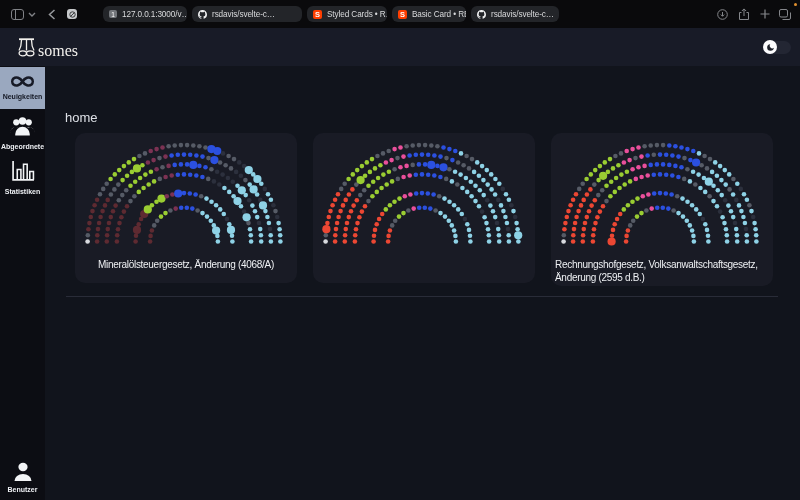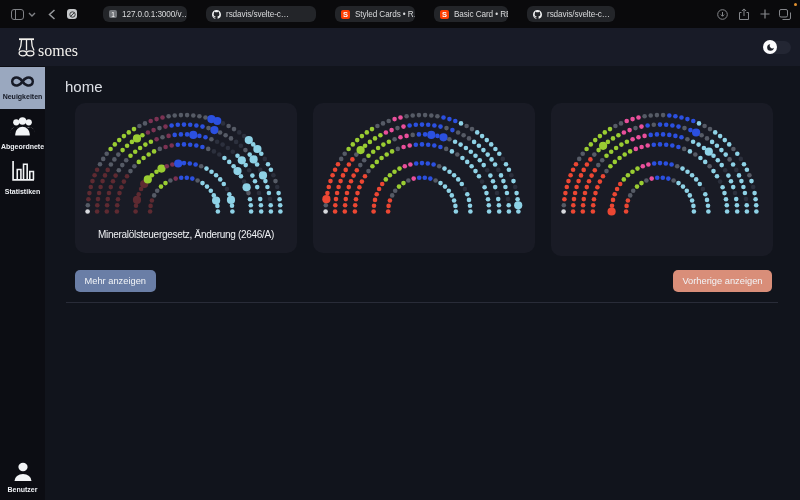--- a/index.html
+++ b/index.html
@@ -1,30 +1,30 @@
 <!DOCTYPE html>
 <html><head><meta charset="utf-8"><style>
 *{margin:0;padding:0;box-sizing:border-box}
 html,body{width:800px;height:500px;overflow:hidden;background:#11141c;
   font-family:"Liberation Sans",sans-serif;}
 .chrome{height:28px;background:#0a0a0c;display:flex;align-items:center;position:relative}
 .tab{height:16px;border-radius:6px;display:flex;align-items:center;font-size:8.2px;letter-spacing:-0.1px;
-  color:#d9dadc;background:#232529;padding:0 6px;white-space:nowrap;overflow:hidden;margin-right:19px;flex:none}
+  color:#d9dadc;background:#232529;padding:0 6px;white-space:nowrap;overflow:hidden;margin-right:5px;flex:none}
 .tab .fav{margin-right:5px;flex:none;display:flex;align-items:center}
 .hdr{height:38px;background:#181b27;display:flex;align-items:center;padding:0 9px 0 18px}
 .logo{display:flex;align-items:center;gap:3px}
 .logo span{font-family:"Liberation Serif",serif;font-size:16px;color:#f3f1ed}
 .main{display:flex;height:434px}
 .side{width:45px;background:#0c0d13;position:relative;flex:none}
 .tile{width:45px;padding-top:6px;text-align:center}
 .tile .lbl{font-size:7px;font-weight:bold;color:#eef0f4;margin-top:1px}
 .tile.act{background:#9aa8bf;height:42px;margin-top:1px;padding-top:7px}
 .tile.act .lbl{color:#141824}
 .content{flex:1;background:#11141c;padding:12px 22px 0 20px}
-.home{font-size:15px;color:#dde0e6;}
+.home{font-size:13px;color:#dde0e6;margin-top:32px;}
 .cards{display:flex;gap:16px;margin:8px 0 0 10px;align-items:flex-start}
 .card{width:222px;background:#191b25;border-radius:10px;padding:8px;flex:none;height:150px;overflow:hidden}
 .cap{font-size:10px;letter-spacing:-0.3px;line-height:13px;color:#eef0f3;text-align:center;margin-top:0px}
 .btnrow{display:flex;margin:14px 0 0 10px;width:697px}
 .btn{font-size:9.3px;color:#f2f4f7;border-radius:5px;height:22px;display:flex;
   align-items:center;padding:0 9.5px}
 .hr{height:1px;background:#292c38;margin:10px 0 0 1px;width:712px}
 </style></head>
 <body>
 <div class="chrome">
@@ -386,21 +386,21 @@
             <circle cx="167.8" cy="94.3" r="2.3" fill="#8ed2e6"></circle>
             <circle cx="177.9" cy="94.3" r="2.3" fill="#8ed2e6"></circle>
             <circle cx="187.7" cy="94.3" r="2.3" fill="#8ed2e6"></circle>
             <circle cx="197.2" cy="94.3" r="2.3" fill="#8ed2e6"></circle>
             <circle cx="178.2" cy="100.5" r="2.3" fill="#8ed2e6"></circle>
             <circle cx="197.4" cy="100.5" r="2.3" fill="#8ed2e6"></circle>
             <circle cx="187.9" cy="100.5" r="2.3" fill="#8ed2e6"></circle>
             <circle cx="168.1" cy="100.5" r="2.3" fill="#8ed2e6"></circle>
             <circle cx="149.4" cy="100.5" r="2.3" fill="#8ed2e6"></circle>
             <circle cx="134.9" cy="100.5" r="2.3" fill="#8ed2e6"></circle>
-          </svg><div class="cap">Mineralölsteuergesetz, Änderung (2646/A)</div></div>
+          </svg><div class="cap">Mineralölsteuergesetz, Änderung (4068/A)</div></div>
       <div class="card"><svg width="206" height="113" viewBox="0 0 206 113">
             <circle cx="4.6" cy="100.5" r="2.3" fill="#d8dade"></circle>
             <circle cx="14.1" cy="100.5" r="2.3" fill="#ec4733"></circle>
             <circle cx="23.8" cy="100.5" r="2.3" fill="#ec4733"></circle>
             <circle cx="33.9" cy="100.5" r="2.3" fill="#ec4733"></circle>
             <circle cx="52.6" cy="100.5" r="2.3" fill="#ec4733"></circle>
             <circle cx="67.1" cy="100.5" r="2.3" fill="#ec4733"></circle>
             <circle cx="4.8" cy="94.3" r="2.3" fill="#565b66"></circle>
             <circle cx="14.3" cy="94.3" r="2.3" fill="#ec4733"></circle>
             <circle cx="24.1" cy="94.3" r="2.3" fill="#ec4733"></circle>
@@ -824,22 +824,17 @@
             <circle cx="167.8" cy="94.3" r="2.3" fill="#8ed2e6"></circle>
             <circle cx="177.9" cy="94.3" r="2.3" fill="#8ed2e6"></circle>
             <circle cx="187.7" cy="94.3" r="2.3" fill="#8ed2e6"></circle>
             <circle cx="197.2" cy="94.3" r="2.3" fill="#8ed2e6"></circle>
             <circle cx="178.2" cy="100.5" r="2.3" fill="#8ed2e6"></circle>
             <circle cx="197.4" cy="100.5" r="2.3" fill="#8ed2e6"></circle>
             <circle cx="187.9" cy="100.5" r="2.3" fill="#8ed2e6"></circle>
             <circle cx="168.1" cy="100.5" r="2.3" fill="#8ed2e6"></circle>
             <circle cx="149.4" cy="100.5" r="2.3" fill="#8ed2e6"></circle>
             <circle cx="134.9" cy="100.5" r="2.3" fill="#8ed2e6"></circle>
-          </svg></div>
-    </div>
-    <div class="btnrow">
-      <div class="btn" style="background:#6a7ea6">Mehr anzeigen</div>
-      <div style="flex:1"></div>
-      <div class="btn" style="background:#d98e79">Vorherige anzeigen</div>
+          </svg><div class="cap" style="text-align:left;margin-left:-4px">Rechnungshofgesetz, Volksanwaltschaftsgesetz, Änderung (2595 d.B.)</div></div>
     </div>
     <div class="hr"></div>
   </div>
 </div>
 
 </body></html>

